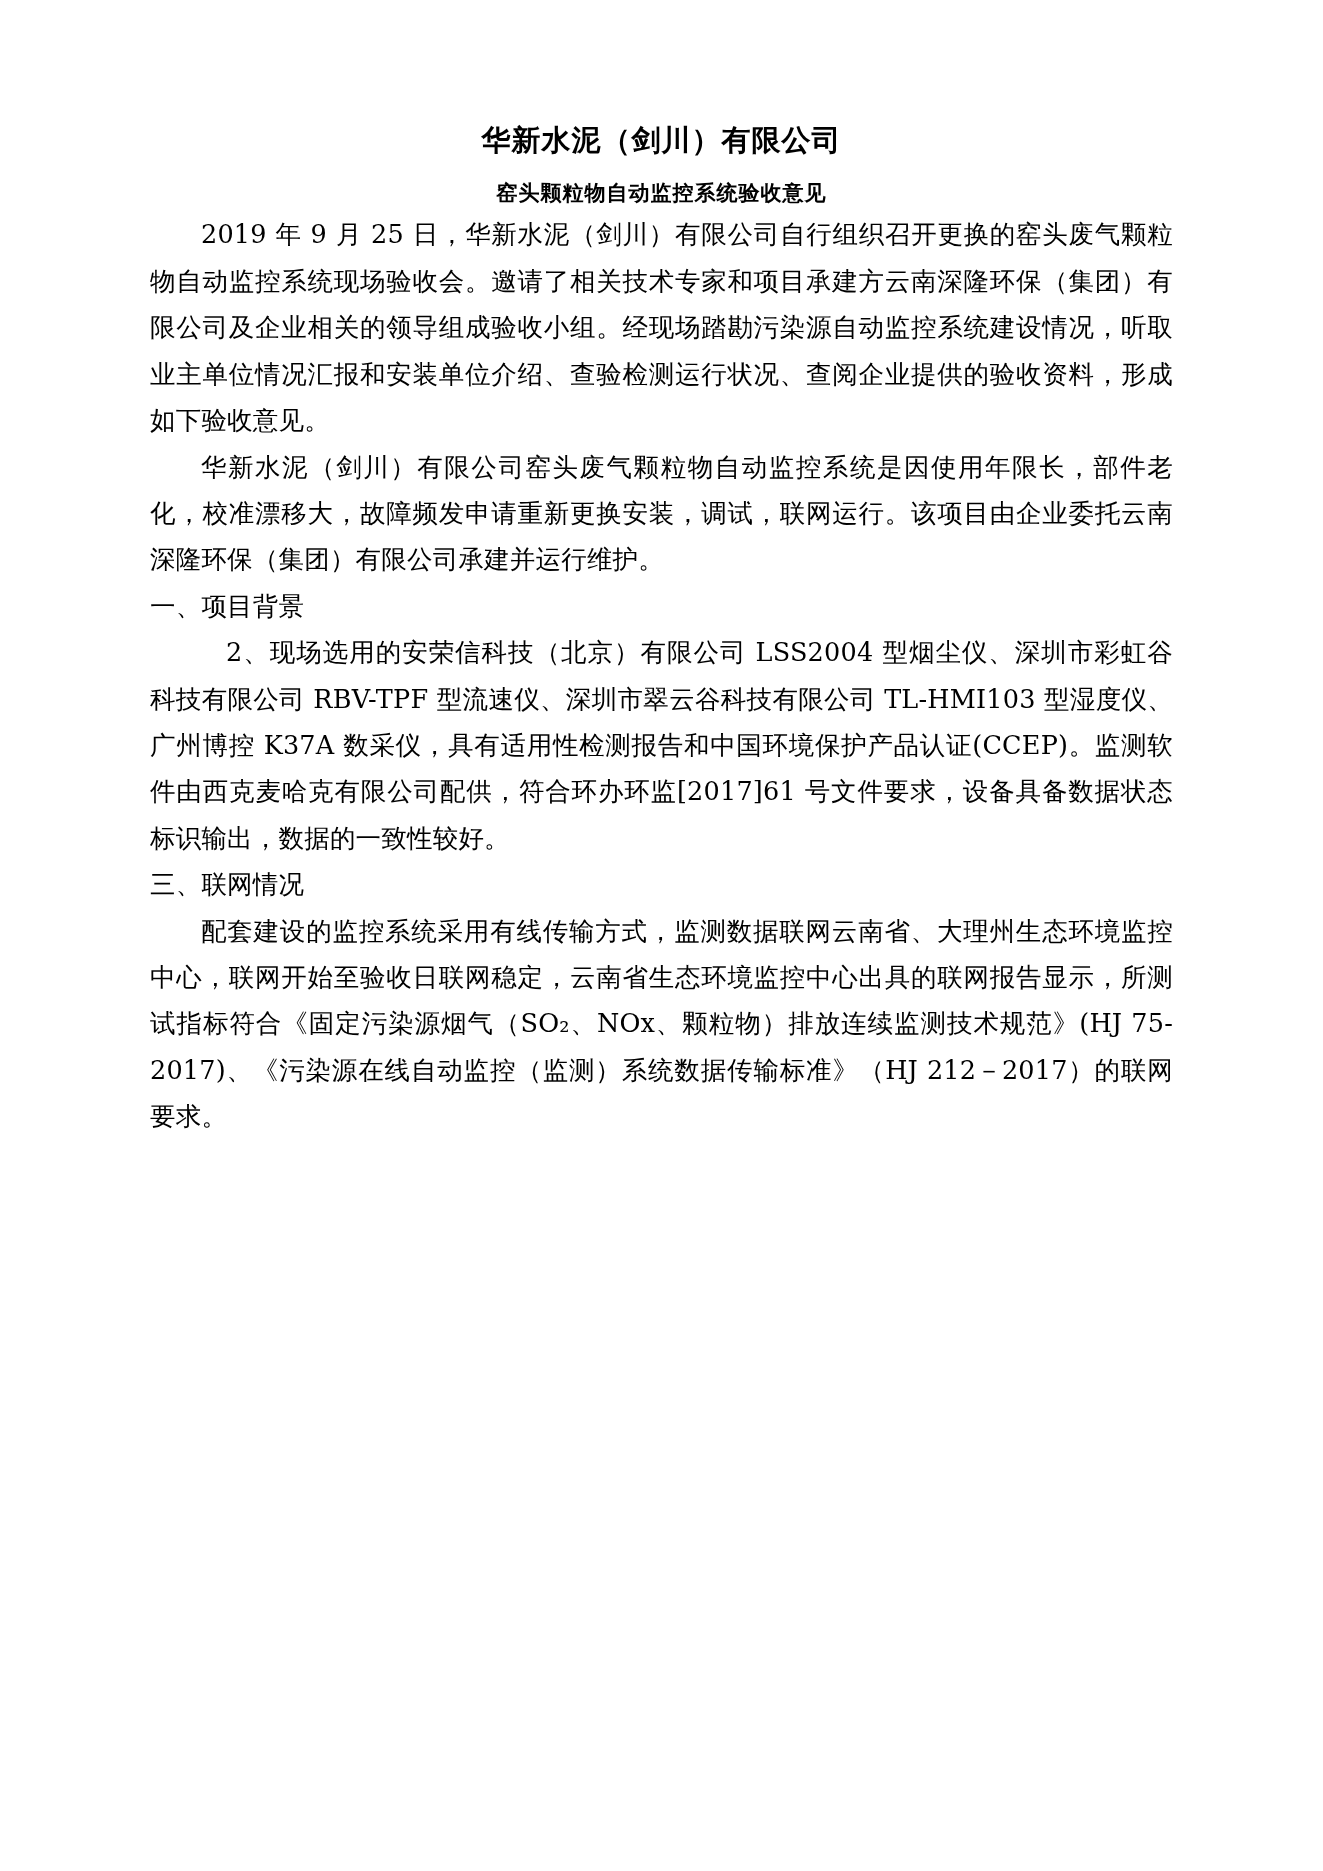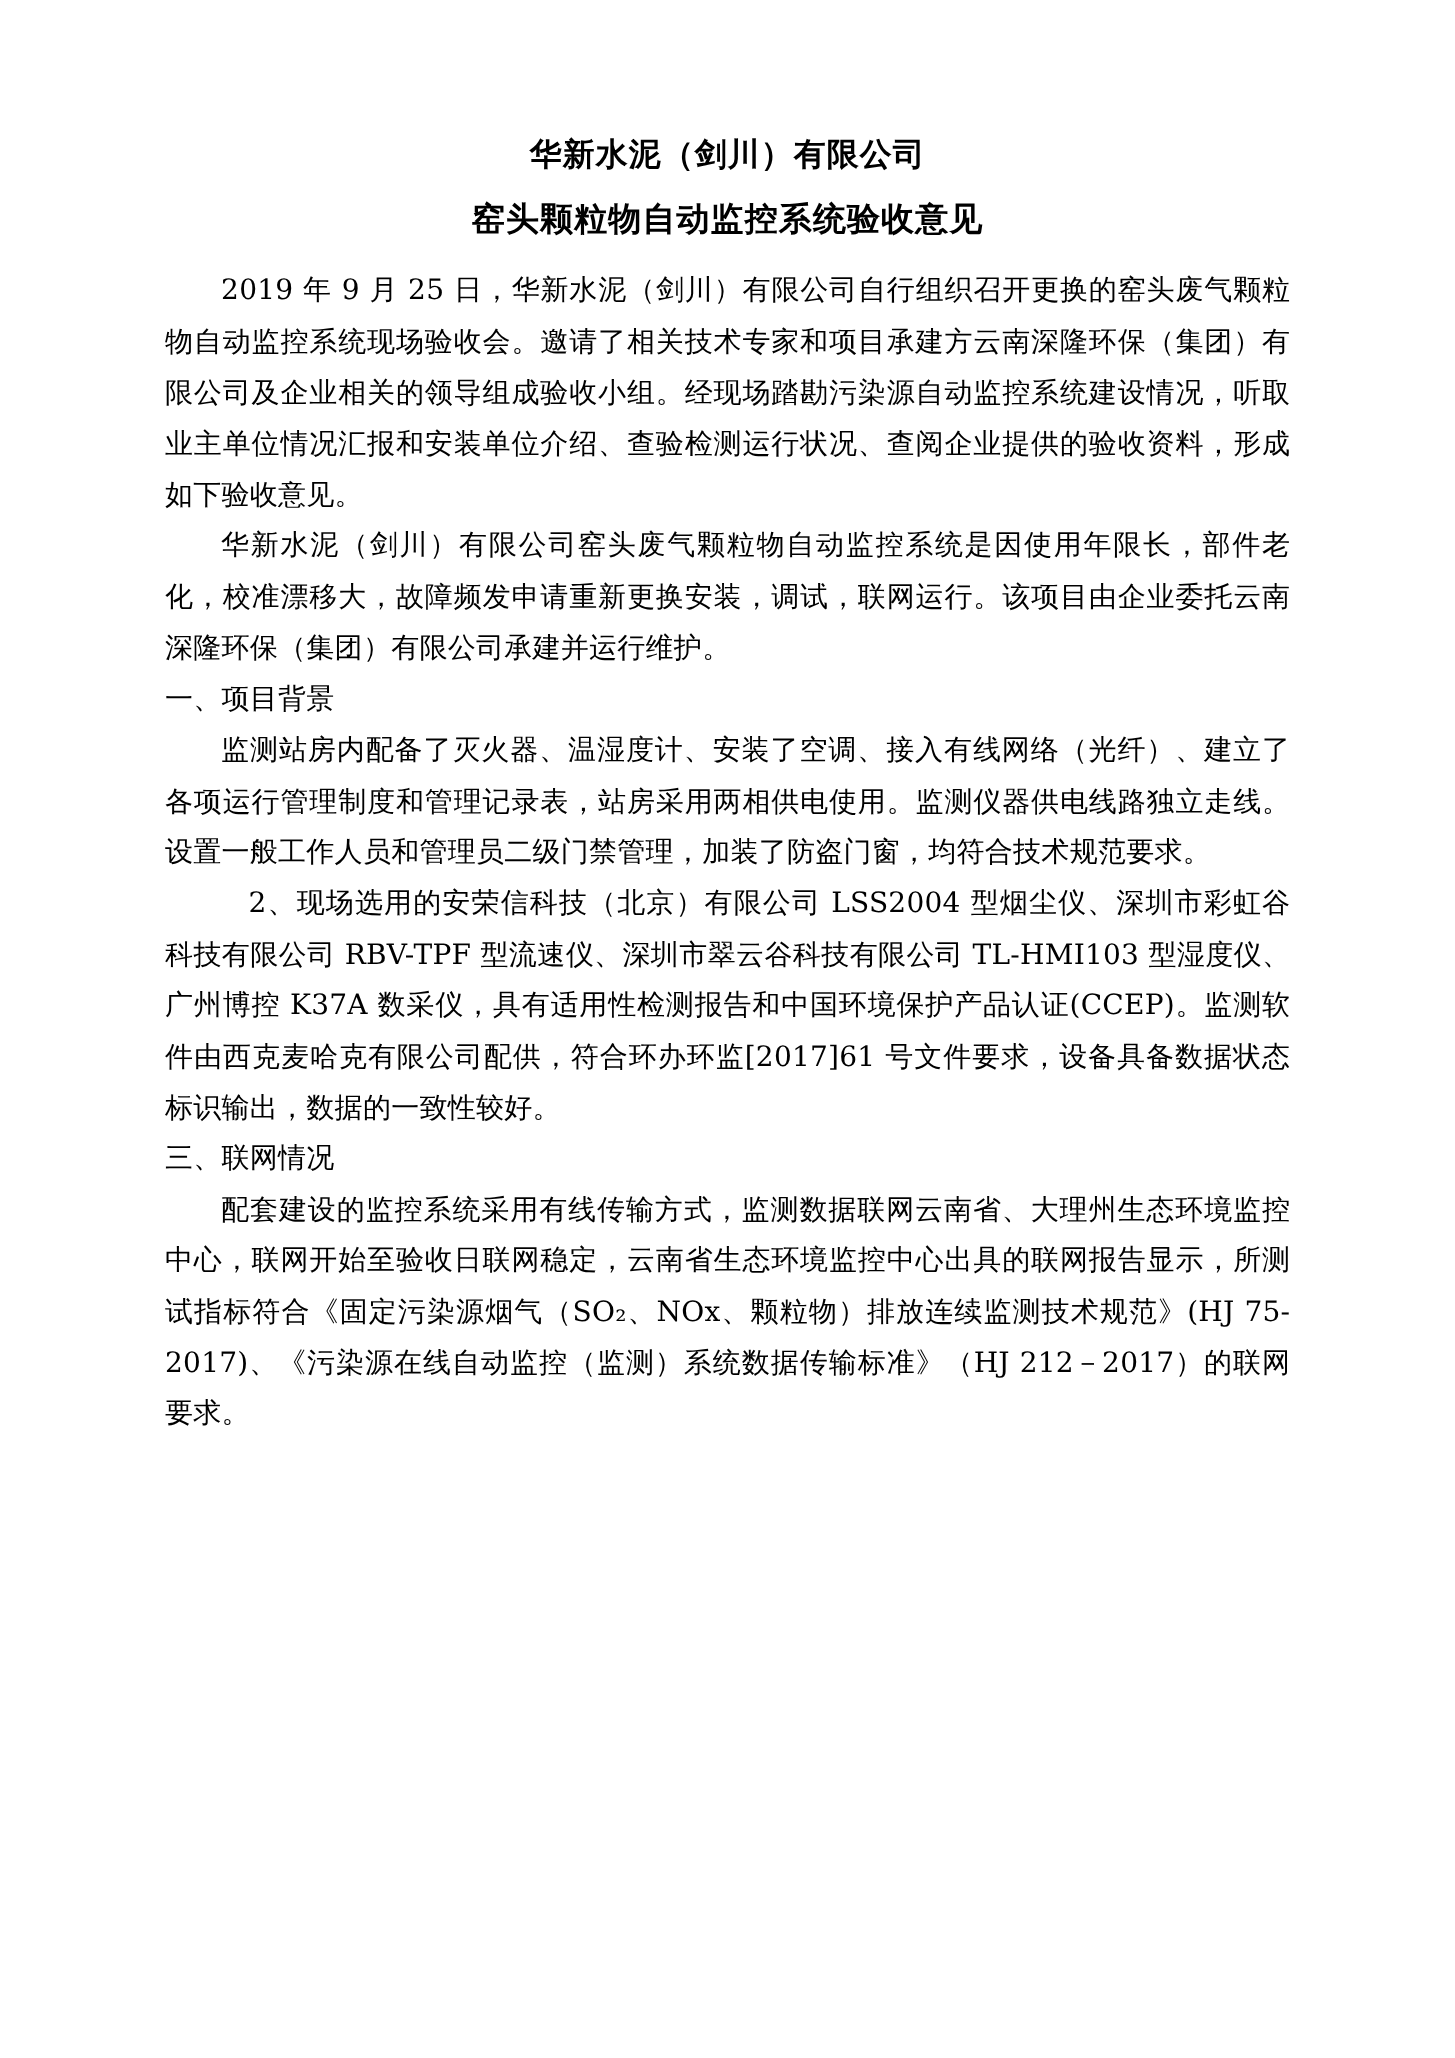--- a/index.html
+++ b/index.html
@@ -26,24 +26,24 @@
     text-align: center;
     font-weight: bold;
     font-size: 29px;
     line-height: 1.55;
     letter-spacing: 1px;
     margin: 0 0 13px 0;
   }
   .doc-subtitle {
     text-align: center;
     font-weight: bold;
-    font-size: 30px;
+    font-size: 21px;
     line-height: 1.55;
     letter-spacing: 1px;
-    margin: 14px 0 18px 0;
+    margin: 14px 0 2px 0;
   }
   p.body-text {
     font-size: 25.5px;
     line-height: 1.82;
     text-align: justify;
     text-justify: inter-ideograph;
     margin: 0;
     letter-spacing: 0.2px;
   }
   p.indent2 {
@@ -65,21 +65,20 @@
   <h2 class="doc-subtitle">窑头颗粒物自动监控系统验收意见</h2>
 
   <p class="body-text indent2">2019 年 9 月 25 日，华新水泥（剑川）有限公司自行组织召开更换的窑头废气颗粒物自动监控系统现场验收会。邀请了相关技术专家和项目承建方云南深隆环保（集团）有限公司及企业相关的领导组成验收小组。经现场踏勘污染源自动监控系统建设情况，听取业主单位情况汇报和安装单位介绍、查验检测运行状况、查阅企业提供的验收资料，形成如下验收意见。</p>
 
   <p class="body-text indent2">华新水泥（剑川）有限公司窑头废气颗粒物自动监控系统是因使用年限长，部件老化，校准漂移大，故障频发申请重新更换安装，调试，联网运行。该项目由企业委托云南深隆环保（集团）有限公司承建并运行维护。</p>
 
   <p class="body-text noindent">一、项目背景</p>
 
 
 
-  <p class="body-text indent2">监测站房内配备了灭火器、温湿度计、安装了空调、接入有线网络（光纤）、建立了各项运行管理制度和管理记录表，站房采用两相供电使用。监测仪器供电线路独立走线。设置一般工作人员和管理员二级门禁管理，加装了防盗门窗，均符合技术规范要求。</p>
 
   <p class="body-text indent3">2、现场选用的安荣信科技（北京）有限公司 LSS2004 型烟尘仪、深圳市彩虹谷科技有限公司 RBV-TPF 型流速仪、深圳市翠云谷科技有限公司 TL-HMI103 型湿度仪、广州博控 K37A 数采仪，具有适用性检测报告和中国环境保护产品认证(CCEP)。监测软件由西克麦哈克有限公司配供，符合环办环监[2017]61 号文件要求，设备具备数据状态标识输出，数据的一致性较好。</p>
 
   <p class="body-text noindent">三、联网情况</p>
 
   <p class="body-text indent2">配套建设的监控系统采用有线传输方式，监测数据联网云南省、大理州生态环境监控中心，联网开始至验收日联网稳定，云南省生态环境监控中心出具的联网报告显示，所测试指标符合《固定污染源烟气（SO₂、NOx、颗粒物）排放连续监测技术规范》(HJ 75-2017)、《污染源在线自动监控（监测）系统数据传输标准》（HJ 212－2017）的联网要求。</p>
 
 </div>
 
 </body></html>

